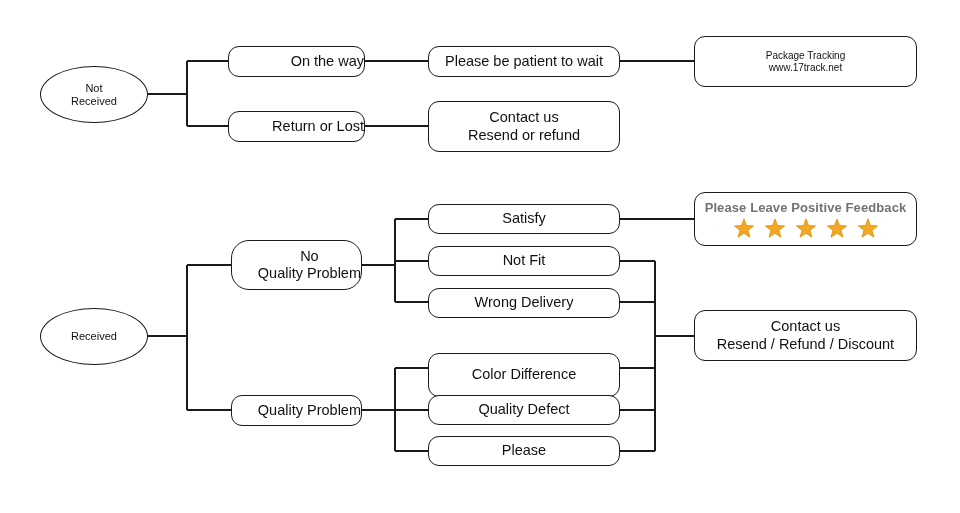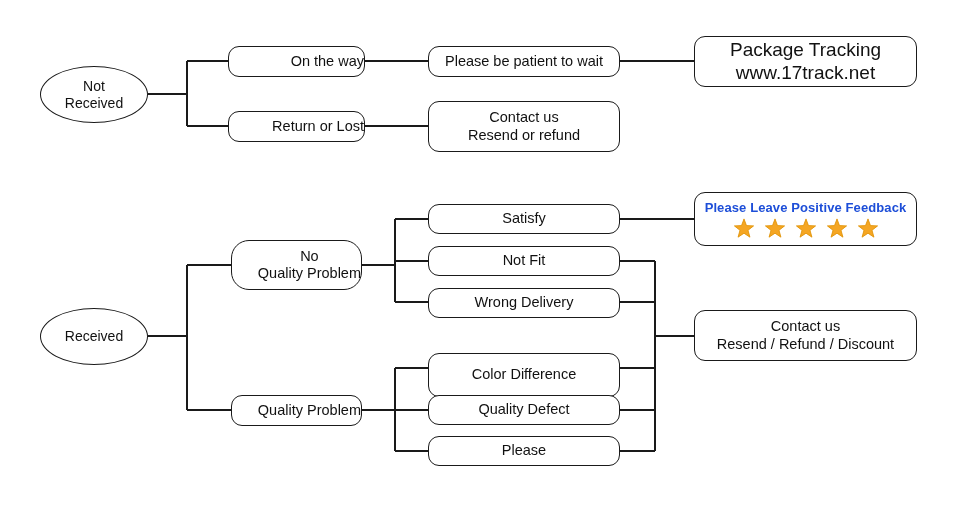--- a/index.html
+++ b/index.html
@@ -42,37 +42,37 @@
   .node.rounded {
     border-radius: 11px;
   }
   .node.ellipse {
     border-radius: 50%;
   }
   .node .lbl {
     display: block;
     white-space: pre-line;
   }
-  .t-ellipse  { font-size: 14px; }
+  .t-ellipse  { font-size: 11px; }
   .t-stage    { font-size: 14.5px; justify-content: flex-end; }
   .t-leaf     { font-size: 14.5px; }
   .t-action   { font-size: 14.5px; }
-  .t-track    { font-size: 19px; }
+  .t-track    { font-size: 10px; }
 
   
   .feedback {
     flex-direction: column;
     justify-content: center;
     padding-top: 2px;
   }
   .feedback .fb-text {
     font-size: 13px;
     font-weight: bold;
     letter-spacing: 0.1px;
-    color: #1d4ed8;
+    color: #737373;
     margin-bottom: 3px;
   }
   .stars {
     display: flex;
     gap: 9px;
     align-items: center;
     justify-content: center;
   }
   .star {
     width: 22px;

